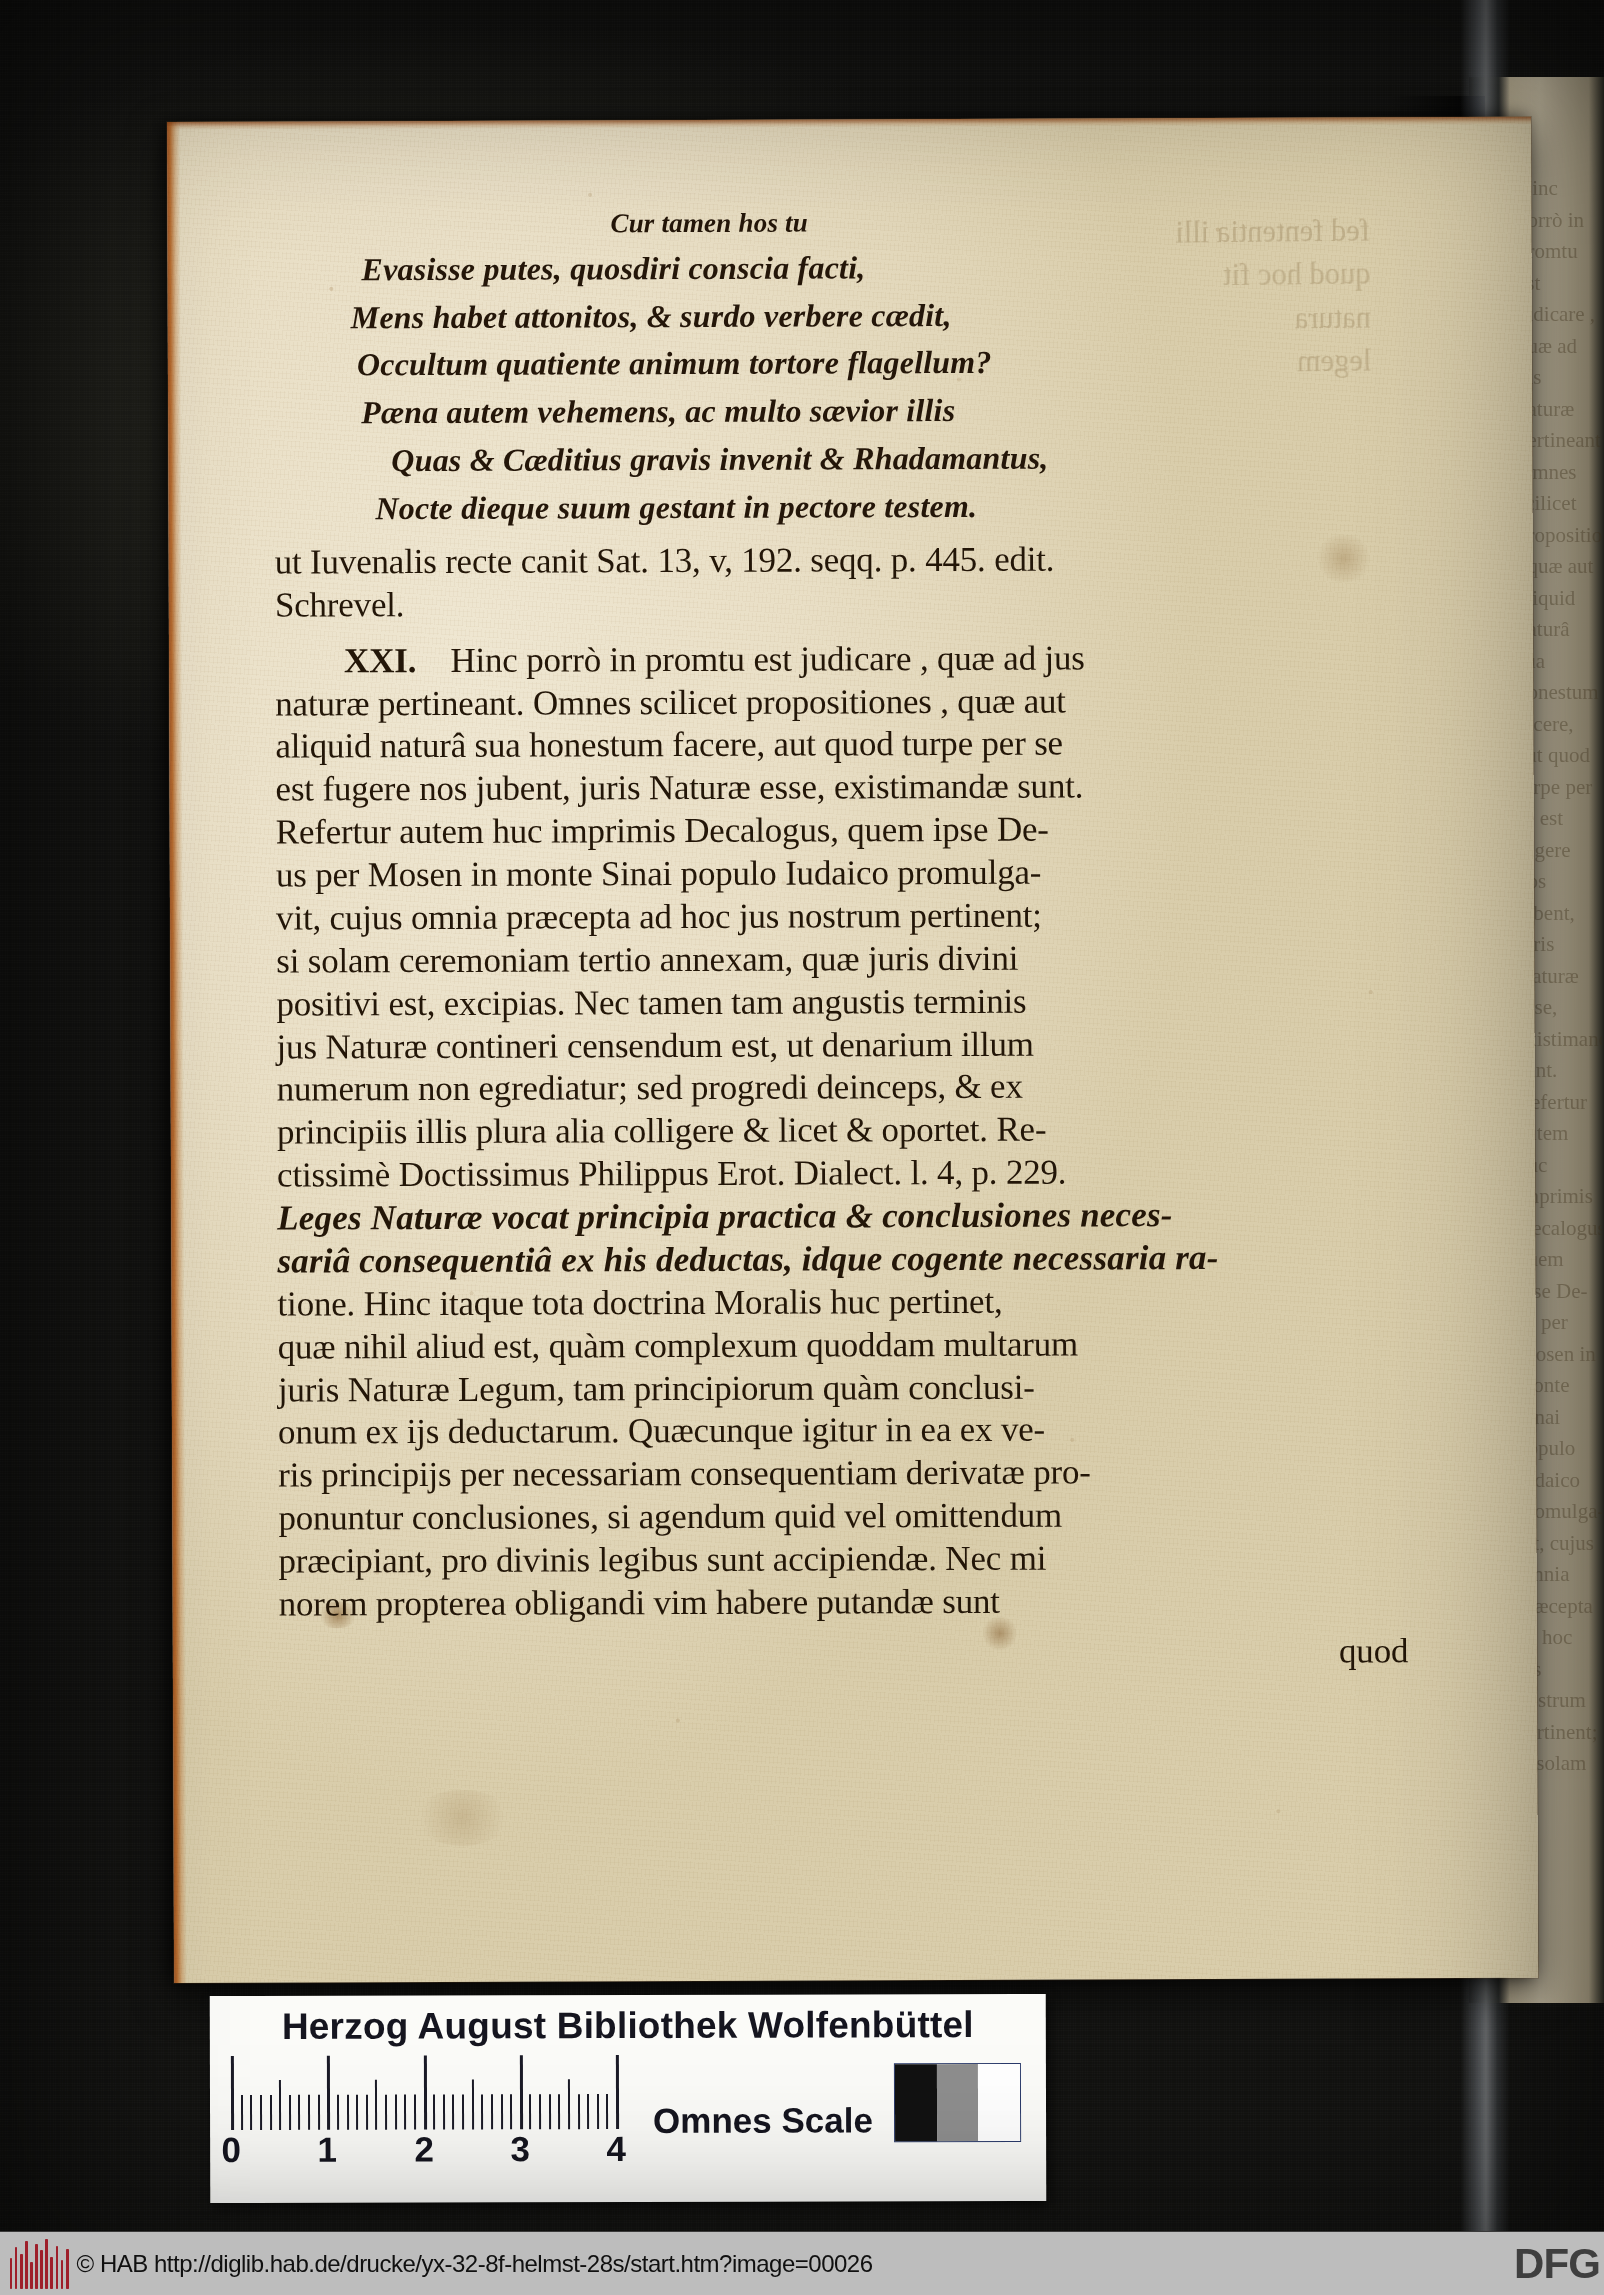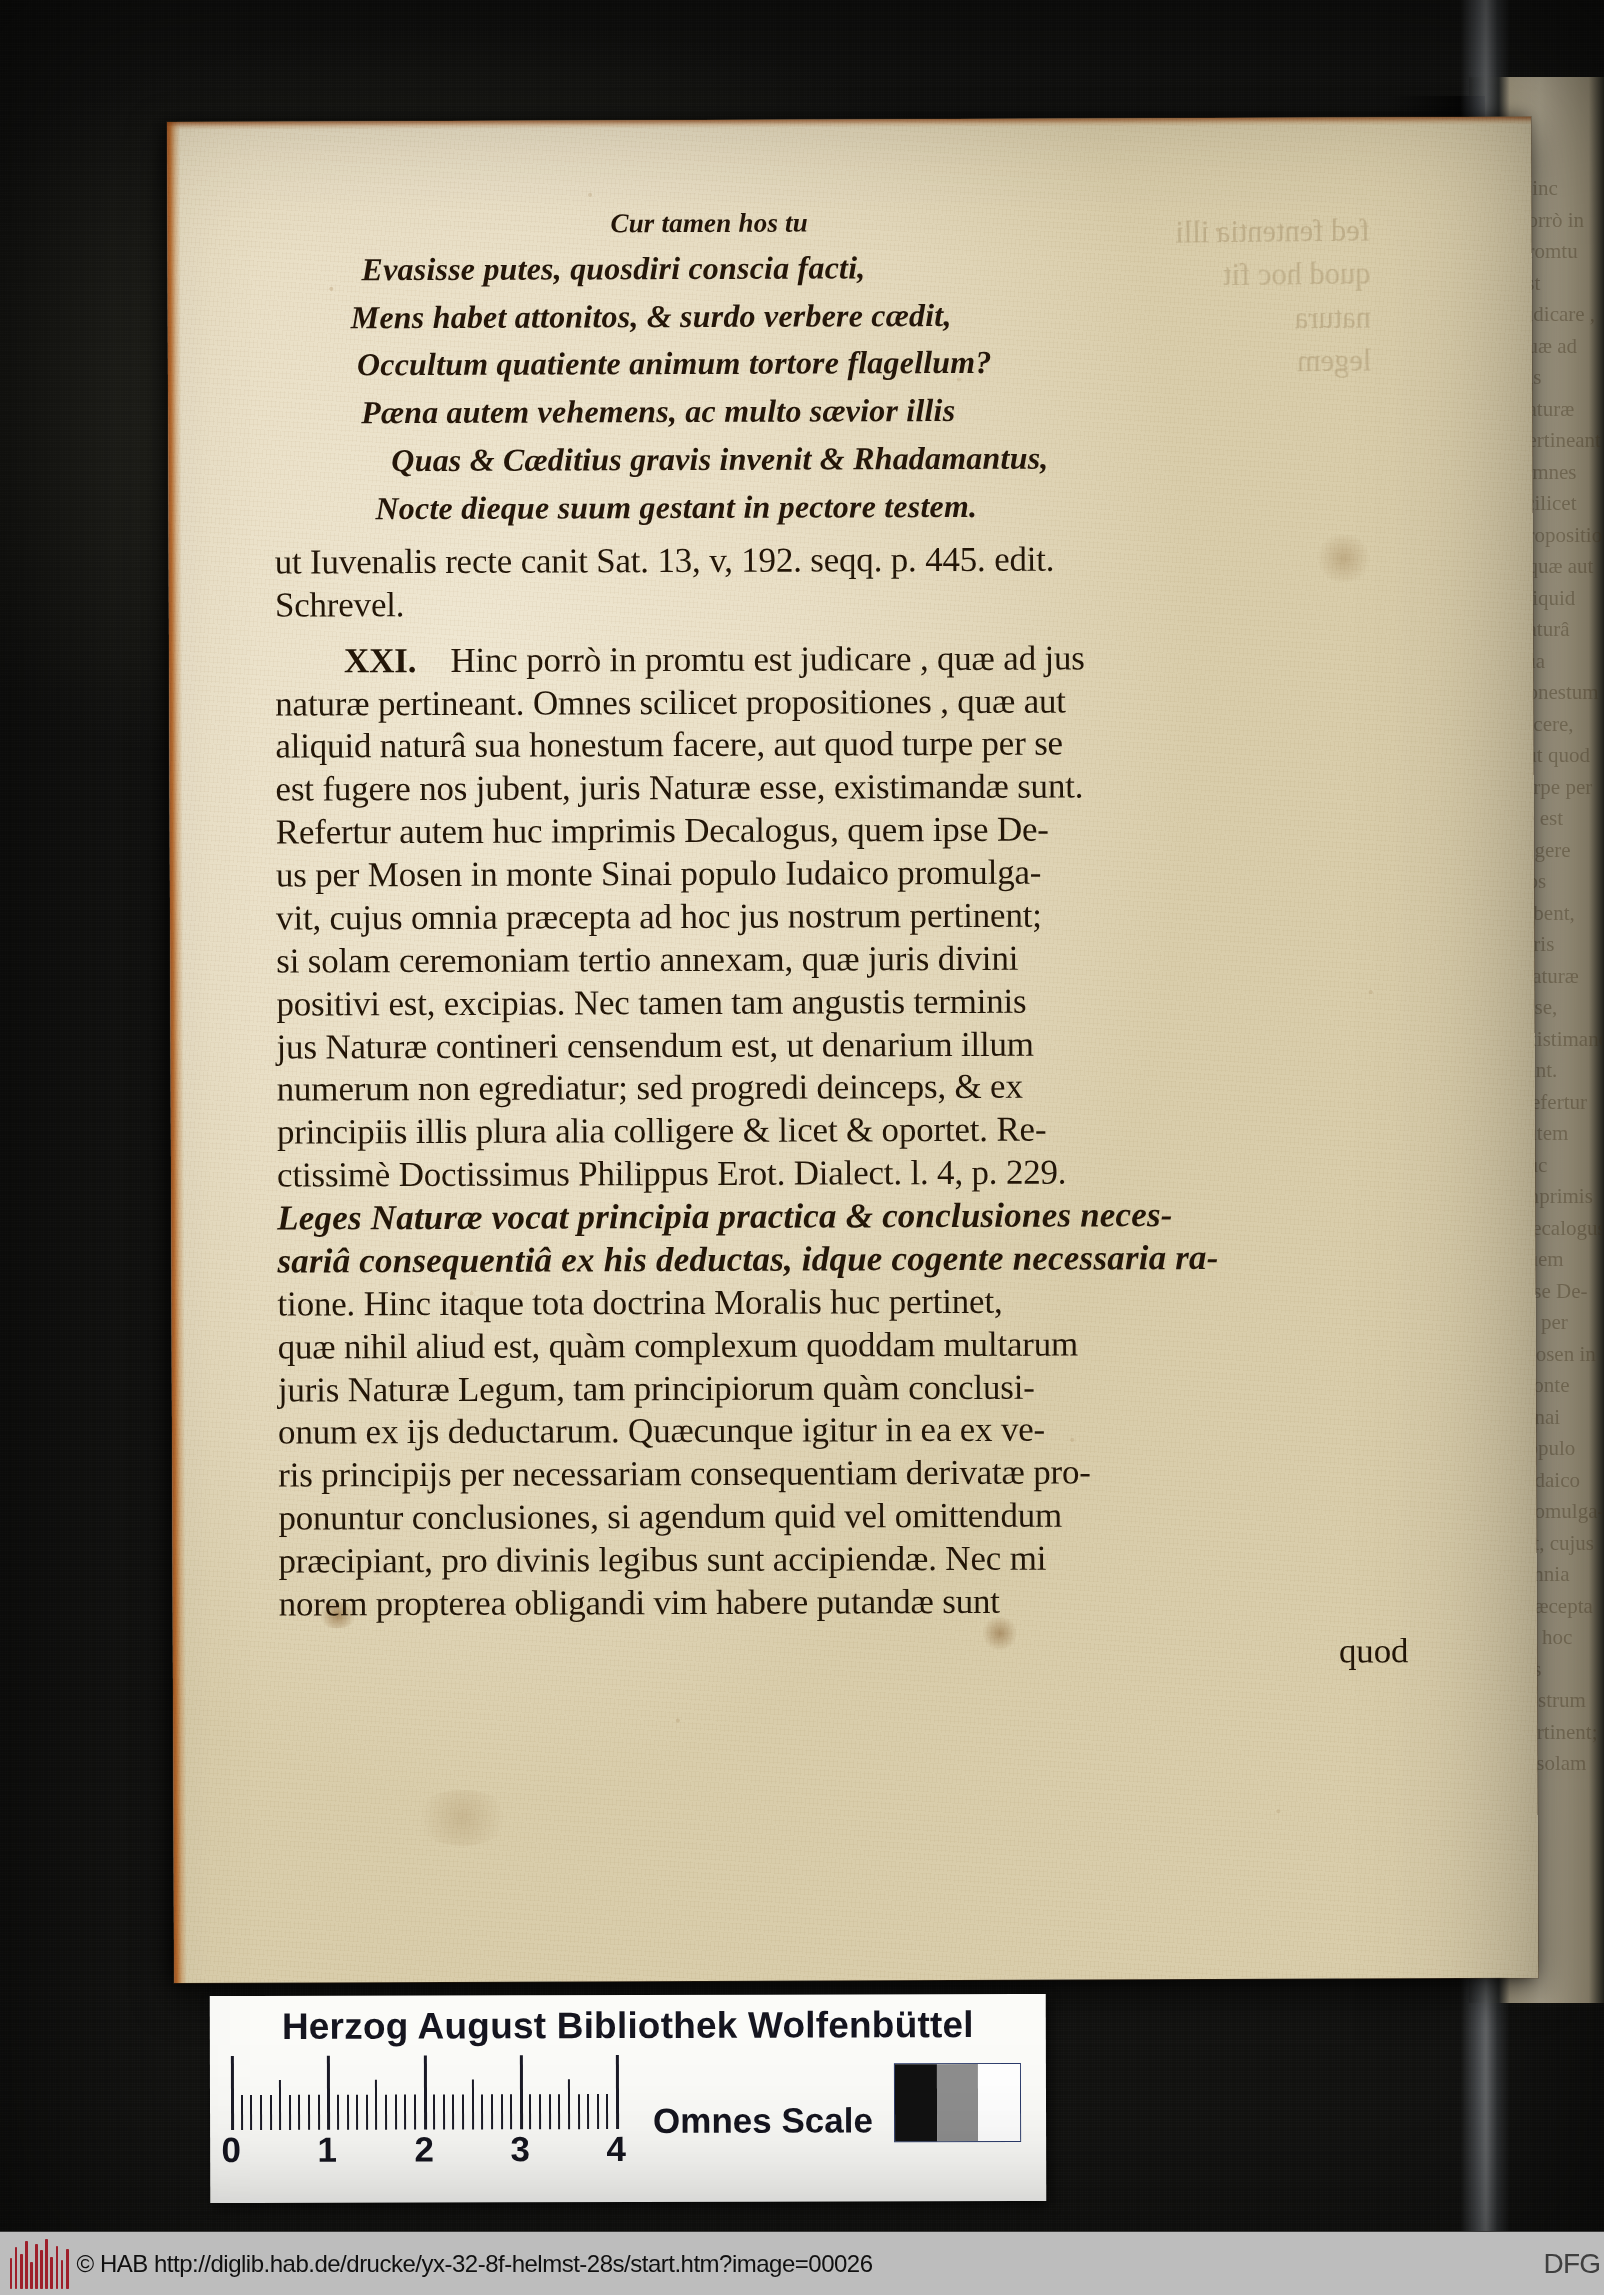--- a/index.html
+++ b/index.html
@@ -202,21 +202,21 @@
     display:flex;align-items:flex-end;gap:2.4px;flex:none;
   }
   .hab-logo i{display:block;width:4px;background:#9e1f2a;border-radius:0.8px;}
   .footer-url{
     font-family:"Liberation Sans",sans-serif;
     font-size:24px;font-weight:400;color:#101010;
     white-space:nowrap;letter-spacing:-0.5px;flex:1;
   }
   .dfg{
     font-family:"Liberation Sans",sans-serif;
-    font-weight:400;font-size:28px;color:#3f3f3f;
+    font-weight:700;font-size:42px;color:#3f3f3f;
     letter-spacing:-0.8px;margin-right:4.8px;margin-left:-67px;flex:none;
   }
   .vignette{position:absolute;inset:0;pointer-events:none;
     box-shadow:inset 0 0 209px rgba(0,0,0,.75);}
 </style>
 </head>
 <body>
 
 <div id="scan">
 

